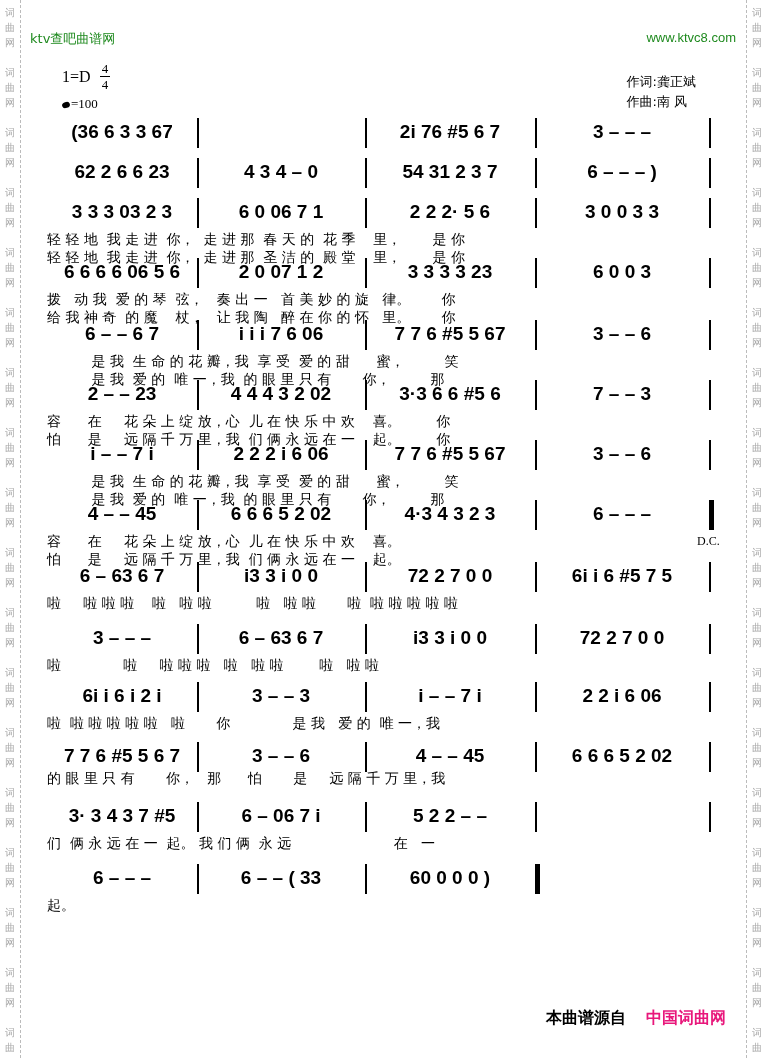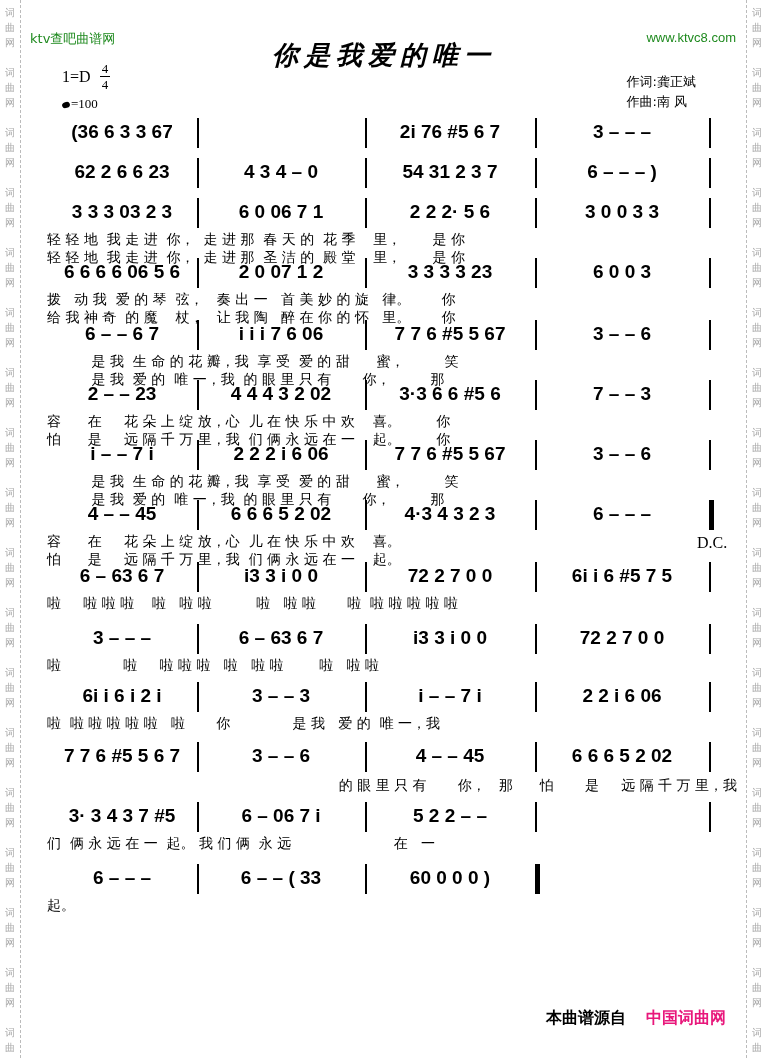--- a/index.html
+++ b/index.html
@@ -32,21 +32,21 @@
     position:absolute; top:0; height:32px;
     display:flex; align-items:center; justify-content:space-around;
     font-family:"Liberation Sans", sans-serif; font-weight:bold; font-size:19px;
   }
   .bar { position:absolute; top:2px; width:2px; height:30px; background:#000; }
   .bar.final { width:5px; }
   .lyric {
     position:absolute; left:0; width:690px; font-size:14px; line-height:18px;
     font-family:"DejaVu Sans", sans-serif; white-space:pre; letter-spacing:0px;
   }
-  .dc { position:absolute; font-family:"Liberation Serif", serif; font-size:16px; }
+  .dc { position:absolute; font-family:"Liberation Serif", serif; font-size:12px; }
   .footer { position:absolute; right:20px; top:988px; font-size:16px; font-weight:bold; }
   .footer .src { color:#000; margin-right:20px; }
   .footer .brand { color:#e8177b; }
 </style>
 </head>
 <body>
 
 <div class="wm-col left" id="wmL">
     <div class="wm-group" style="top: 5px;">词<br>曲<br>网</div>
     <div class="wm-group" style="top: 65px;">词<br>曲<br>网</div>
@@ -84,21 +84,20 @@
     <div class="wm-group" style="top: 785px;">词<br>曲<br>网</div>
     <div class="wm-group" style="top: 845px;">词<br>曲<br>网</div>
     <div class="wm-group" style="top: 905px;">词<br>曲<br>网</div>
     <div class="wm-group" style="top: 965px;">词<br>曲<br>网</div>
     <div class="wm-group" style="top: 1025px;">词<br>曲<br>网</div>
   </div>
 
 <div class="page">
   <div class="site-left">ktv查吧曲谱网</div>
   <div class="site-right">www.ktvc8.com</div>
-  <div class="title">你是我爱的唯一</div>
 
   <div class="key">1=D</div>
   <div class="timesig">
     <span>4</span>
     <span class="frac-line"></span>
     <span>4</span>
   </div>
   <div class="tempo">
     <span class="note-head"></span><span>=100</span>
   </div>
@@ -235,21 +234,21 @@
       </div>
       <div class="row" style="top: 720px;">
         <div class="measure" style="left: 4px; width: 142px;">7 7 6 #5 5 6 7</div>
         <div class="bar" style="left: 150px;"></div>
         <div class="measure" style="left: 154px; width: 160px;">3 – – 6</div>
         <div class="bar" style="left: 318px;"></div>
         <div class="measure" style="left: 322px; width: 162px;">4 – – 45</div>
         <div class="bar" style="left: 488px;"></div>
         <div class="measure" style="left: 492px; width: 166px;">6 6 6 5 2 02</div>
         <div class="bar" style="left: 662px;"></div>
-        <div class="lyric" style="top: 36px; text-align: right;">的 眼 里 只 有       你，   那      怕       是     远 隔 千 万 里，我</div>
+        <div class="lyric" style="top: 29px;">的 眼 里 只 有       你，   那      怕       是     远 隔 千 万 里，我</div>
       </div>
       <div class="row" style="top: 780px;">
         <div class="measure" style="left: 4px; width: 142px;">3· 3 4 3 7 #5</div>
         <div class="bar" style="left: 150px;"></div>
         <div class="measure" style="left: 154px; width: 160px;">6 – 06 7 i</div>
         <div class="bar" style="left: 318px;"></div>
         <div class="measure" style="left: 322px; width: 162px;">5 2 2 – –</div>
         <div class="bar" style="left: 488px;"></div>
         <div class="bar" style="left: 662px;"></div>
         <div class="lyric" style="top: 34px;">们  俩 永 远 在 一  起。 我 们 俩  永 远                       在   一</div>

